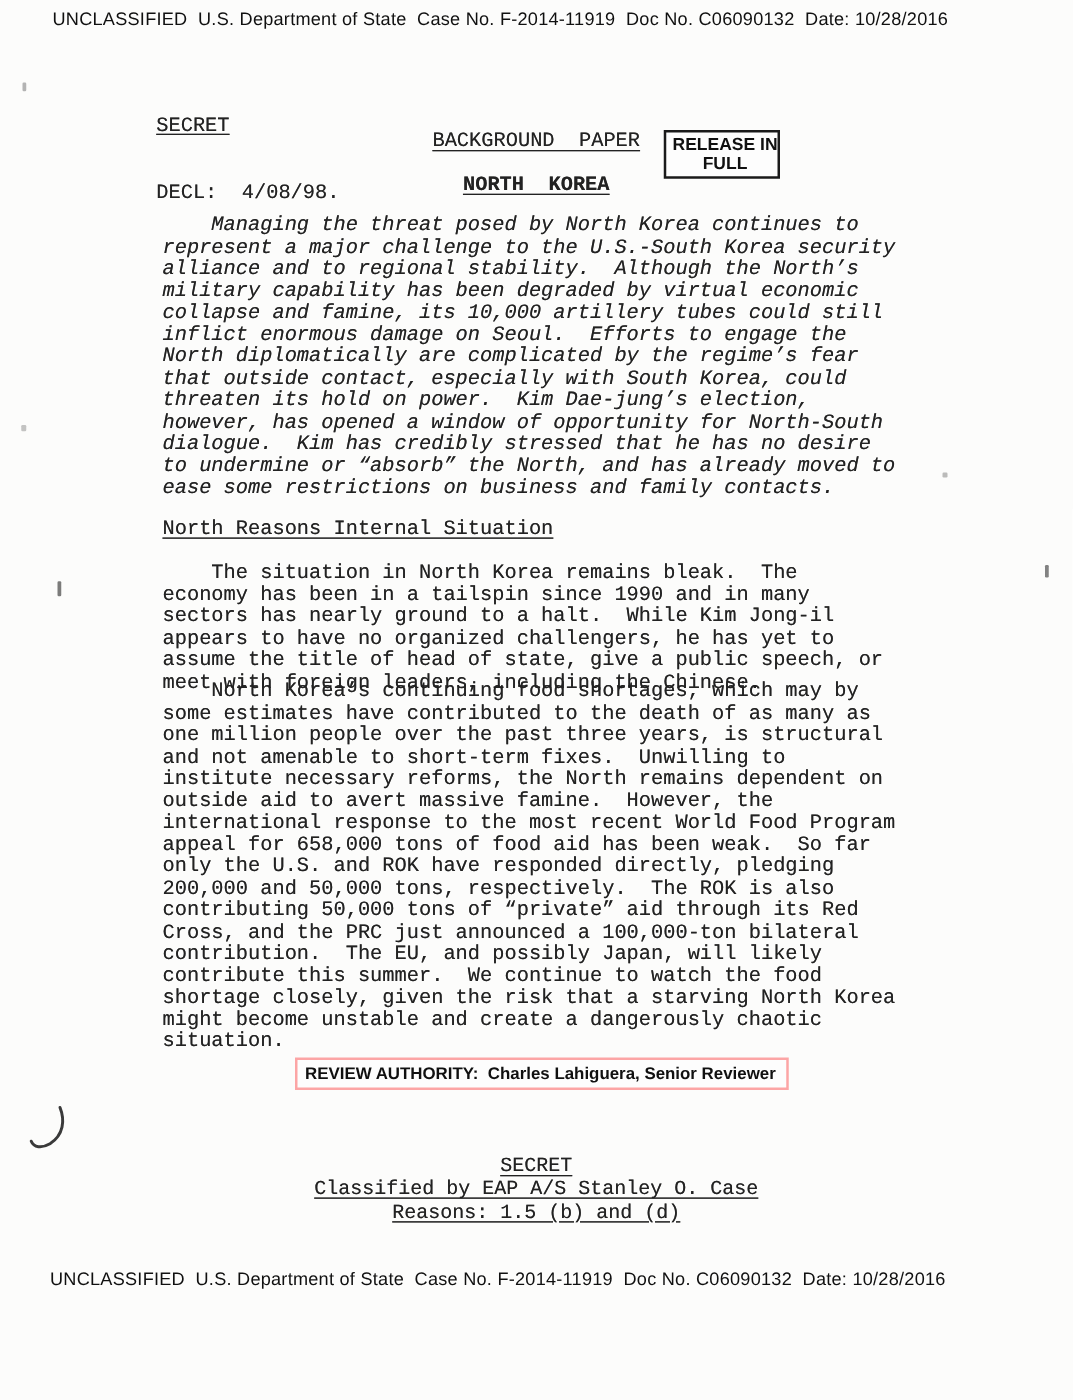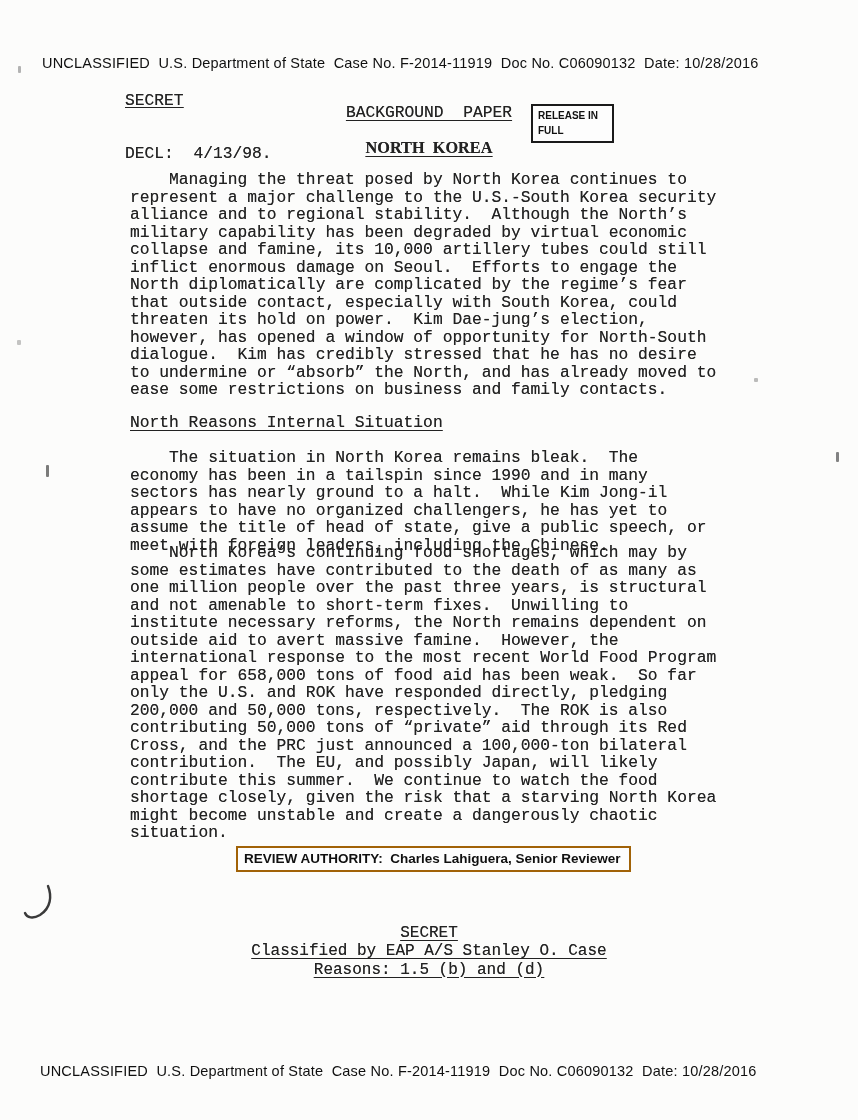--- a/index.html
+++ b/index.html
@@ -23,21 +23,20 @@
     color: #222222;
     text-shadow: 0 0 0.5px rgba(20,20,20,0.6);
   }
   .abs { position: absolute; }
   .pre { white-space: pre; }
 
   .banner {
     font-size: 14.5px;
     letter-spacing: 0.2px;
     white-space: pre;
-    margin-top: 47px;
   }
   .header-banner { left: 42px; top: 8px; }
   .footer-banner { left: 40px; top: 1016px; }
 
   .class-block {
     left: 125px;
     top: 57px;
     font-size: 16.3px;
     line-height: 17.5px;
   }
@@ -53,54 +52,54 @@
   .title-heading {
     top: 103px;
     text-decoration: underline;
     text-underline-offset: 3px;
   }
   .title-subject {
     top: 138px;
     font-weight: bold;
     text-decoration: underline;
     text-underline-offset: 3px;
-    font-family: Liberation Serif, serif;
   }
 
   .release-stamp {
     left: 531px;
     top: 104px;
     border: 2px solid #1a1a1a;
     background: #fdfdfd;
-    padding: 2px 14px 3px 5px;
-    font-size: 10px;
+    padding: 2px 0 3px 5px;
+    font-size: 14px;
     font-weight: bold;
     line-height: 15px;
     white-space: pre;
+    text-align: center;
   }
 
   .body-text {
     left: 130px;
     font-size: 16.3px;
     line-height: 17.5px;
     white-space: pre;
   }
-  .para-1 { top: 171px; }
+  .para-1 { top: 171px; font-style: italic; }
   .section-heading {
     top: 414px;
     text-decoration: underline;
     text-underline-offset: 3px;
   }
   .para-2 { top: 449px; }
   .para-3 { top: 544px; }
 
   .review-stamp {
     left: 236px;
     top: 846px;
-    border: 2px solid #a16207;
+    border: 2px solid #fca5a5;
     background: #fdfdfd;
     padding: 3px 8px 4px 6px;
     font-size: 13.5px;
     font-weight: bold;
     white-space: pre;
   }
 
   .footer-block {
     left: 130px;
     top: 924px;
@@ -127,21 +126,21 @@
 </style>
 </head>
 <body>
 
 <div class="page">
 
   <div class="abs sans banner header-banner">UNCLASSIFIED  U.S. Department of State  Case No. F-2014-11919  Doc No. C06090132  Date: 10/28/2016</div>
 
   <div class="abs mono class-block pre">
     <div class="level">SECRET</div>
-    <div>DECL:  4/13/98.</div>
+    <div>DECL:  4/08/98.</div>
   </div>
 
   <div class="abs mono title-line title-heading">BACKGROUND  PAPER</div>
   <div class="abs mono title-line title-subject">NORTH  KOREA</div>
 
   <div class="abs sans release-stamp">RELEASE IN
 FULL</div>
 
   <div class="abs mono body-text para-1">    Managing the threat posed by North Korea continues to
 represent a major challenge to the U.S.-South Korea security

